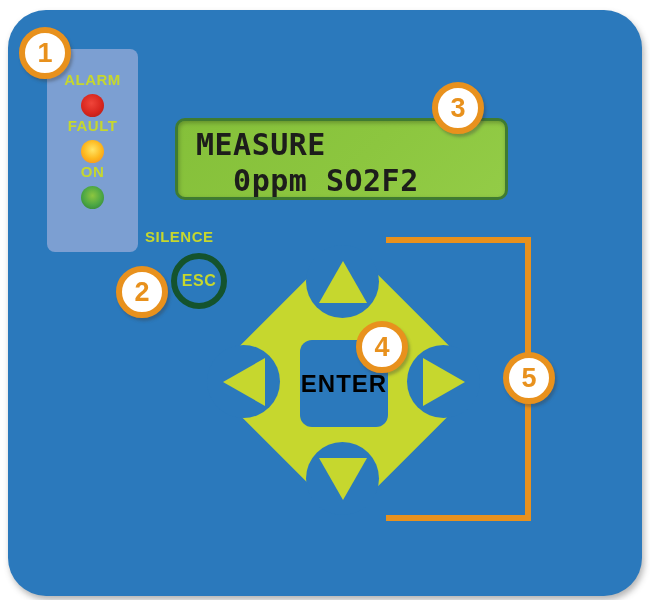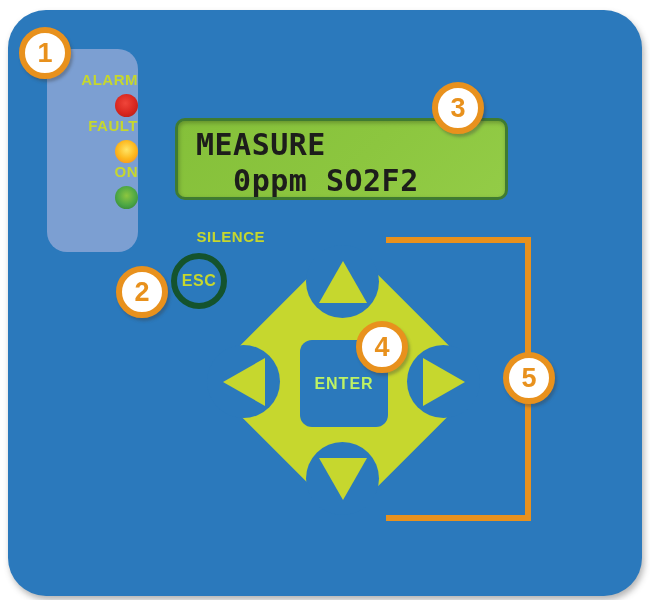--- a/index.html
+++ b/index.html
@@ -8,22 +8,22 @@
     font-family:"Liberation Sans", sans-serif;overflow:hidden;
   }
   .device-panel{
     position:absolute;left:8px;top:10px;width:634px;height:586px;
     background:#2b79bc;border-radius:38px;
     box-shadow:2px 4px 6px rgba(90,90,90,.45);
   }
   
   .indicator-panel{
     position:absolute;left:39px;top:39px;width:91px;height:203px;
-    background:#7c9fd2;border-radius:20px;
-    display:flex;flex-direction:column;align-items:flex-end;
+    background:#7c9fd2;border-radius:8px;
+    display:flex;flex-direction:column;align-items:center;
   }
   .led-label{
     color:#c6d72e;font-weight:bold;font-size:15px;letter-spacing:.5px;
     line-height:17px;
   }
   .led-label.first{margin-top:22px;}
   .led{width:23px;height:23px;border-radius:50%;margin-top:6px;}
   .led.red{background:radial-gradient(circle at 45% 40%, #f0453a 0%, #d8261e 55%, #a81b15 100%);}
   .led.amber{background:radial-gradient(circle at 50% 42%, #ffe566 0%, #fdb81e 52%, #f58220 100%);}
   .led.green{background:radial-gradient(circle at 50% 42%, #8dc63f 0%, #4ba644 55%, #2e7a35 100%);}
@@ -35,21 +35,21 @@
     box-shadow:inset 1px 2px 4px rgba(0,0,0,.25);
     padding:6px 0 12px 18px;
   }
   .lcd-line{
     font-family:"DejaVu Sans Mono", monospace;font-weight:bold;
     font-size:30px;line-height:36px;color:#1d1d1b;
     white-space:pre;letter-spacing:.5px;
   }
   
   .silence-label{
-    position:absolute;left:137px;top:218px;width:120px;text-align:right;
+    position:absolute;left:137px;top:218px;width:120px;text-align:left;
     color:#c6d72e;font-weight:bold;font-size:15px;letter-spacing:.5px;
   }
   .esc-button{
     position:absolute;left:163px;top:243px;width:56px;height:56px;
     border:6px solid #14532d;border-radius:50%;box-sizing:border-box;
     display:flex;align-items:center;justify-content:center;
     color:#c6d72e;font-weight:bold;font-size:16px;letter-spacing:.5px;
     background:transparent;cursor:pointer;
   }
   
@@ -69,21 +69,21 @@
   .arrow-button.right{left:399px;top:335px;}
   .tri{width:0;height:0;}
   .tri.up{border-left:24px solid transparent;border-right:24px solid transparent;border-bottom:42px solid #c6d72e;}
   .tri.down{border-left:24px solid transparent;border-right:24px solid transparent;border-top:42px solid #c6d72e;}
   .tri.left{border-top:24px solid transparent;border-bottom:24px solid transparent;border-right:42px solid #c6d72e;}
   .tri.right{border-top:24px solid transparent;border-bottom:24px solid transparent;border-left:42px solid #c6d72e;}
   .enter-button{
     position:absolute;left:292px;top:330px;width:88px;height:87px;
     background:#2b79bc;border-radius:12px;
     display:flex;align-items:center;justify-content:center;
-    color:#bef264;font-weight:bold;font-size:16px;letter-spacing:1px;
+    color:#000000;font-weight:bold;font-size:24px;letter-spacing:1px;
     cursor:pointer;
   }
   
   .bracket{
     position:absolute;left:378px;top:227px;width:145px;height:284px;
     border-top:6px solid #e8911d;border-right:6px solid #e8911d;border-bottom:6px solid #e8911d;
     box-sizing:border-box;
   }
   
   .callout{

